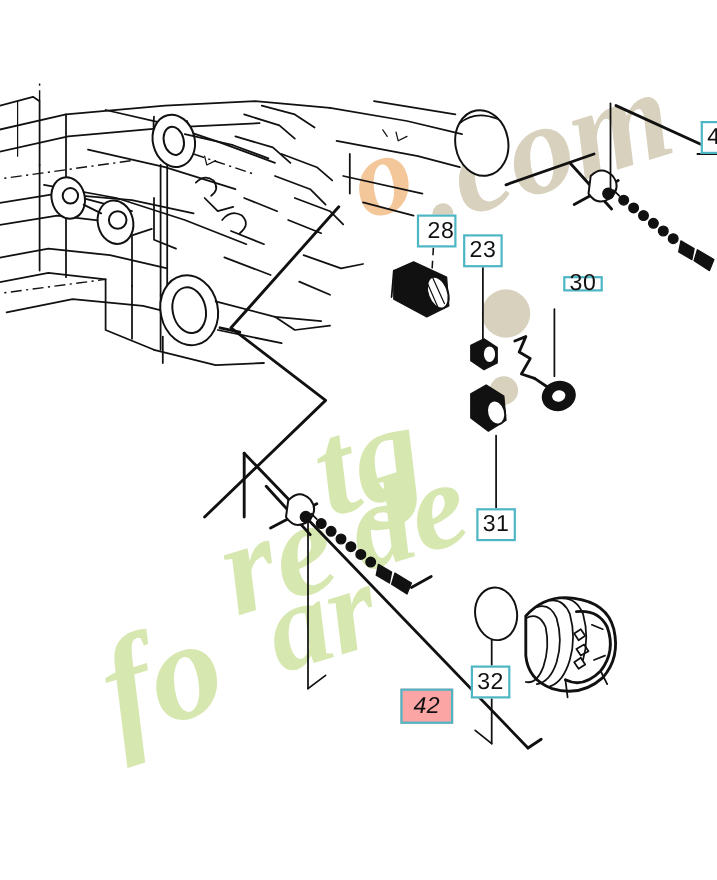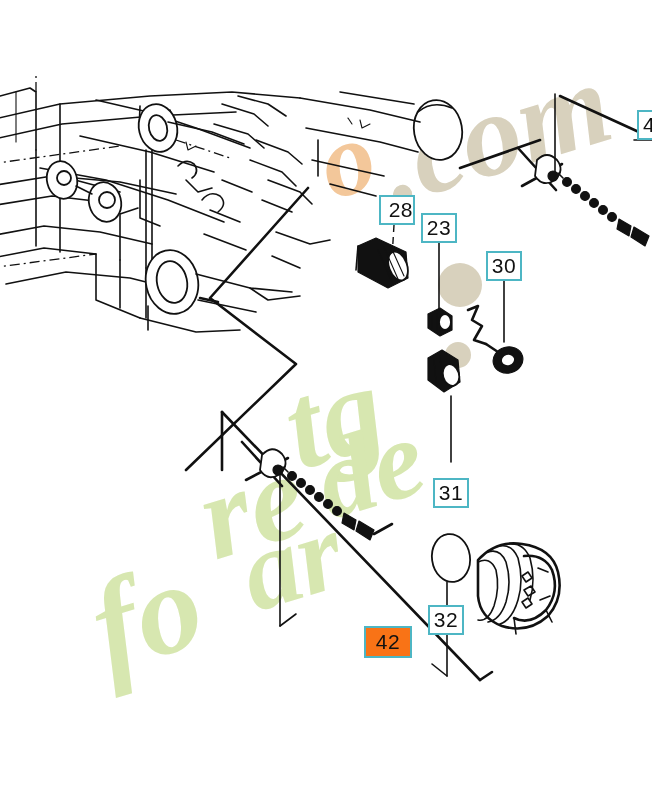--- a/index.html
+++ b/index.html
@@ -34,21 +34,22 @@
     font-size: 21px;
     line-height: 1;
     display: flex;
     align-items: center;
     justify-content: center;
     letter-spacing: 0.5px;
     padding-bottom: 2px;
     z-index: 20;
   }
   .callout.highlight {
-    background: #f97316;
+    background: #fca5a5;
+    font-style: italic;
   }
   .callout.clipped {
     border-right: none;
   }
 </style>
 </head>
 <body>
 
 <div id="page">
 
@@ -273,25 +274,25 @@
   </svg>
 
   <div class="callout" style="left:379px; top:195px; width:36px; height:30px;justify-content:flex-end;">
     <span>28</span>
   </div>
 
   <div class="callout" style="left:421px; top:213px; width:36px; height:30px;">
     <span>23</span>
   </div>
 
-  <div class="callout" style="left:486px; top:251px; width:36px; height:30px;text-align:right;">
+  <div class="callout" style="left:512px; top:251px; width:36px; height:14px;text-align:right;">
     <span>30</span>
   </div>
 
-  <div class="callout" style="left:433px; top:462px; width:36px; height:30px;margin-top:16px;">
+  <div class="callout" style="left:433px; top:462px; width:36px; height:30px;">
     <span>31</span>
   </div>
 
   <div class="callout" style="left:428px; top:605px; width:36px; height:30px;">
     <span>32</span>
   </div>
 
   <div class="callout highlight" style="left:364px; top:626px; width:48px; height:32px;">
     <span>42</span>
   </div>

